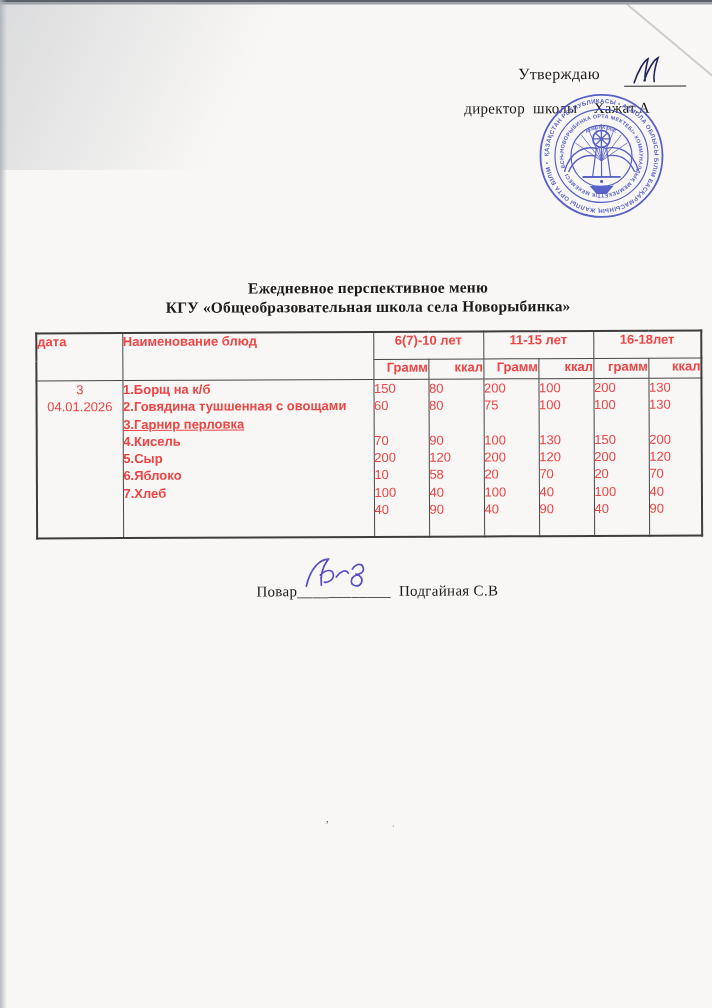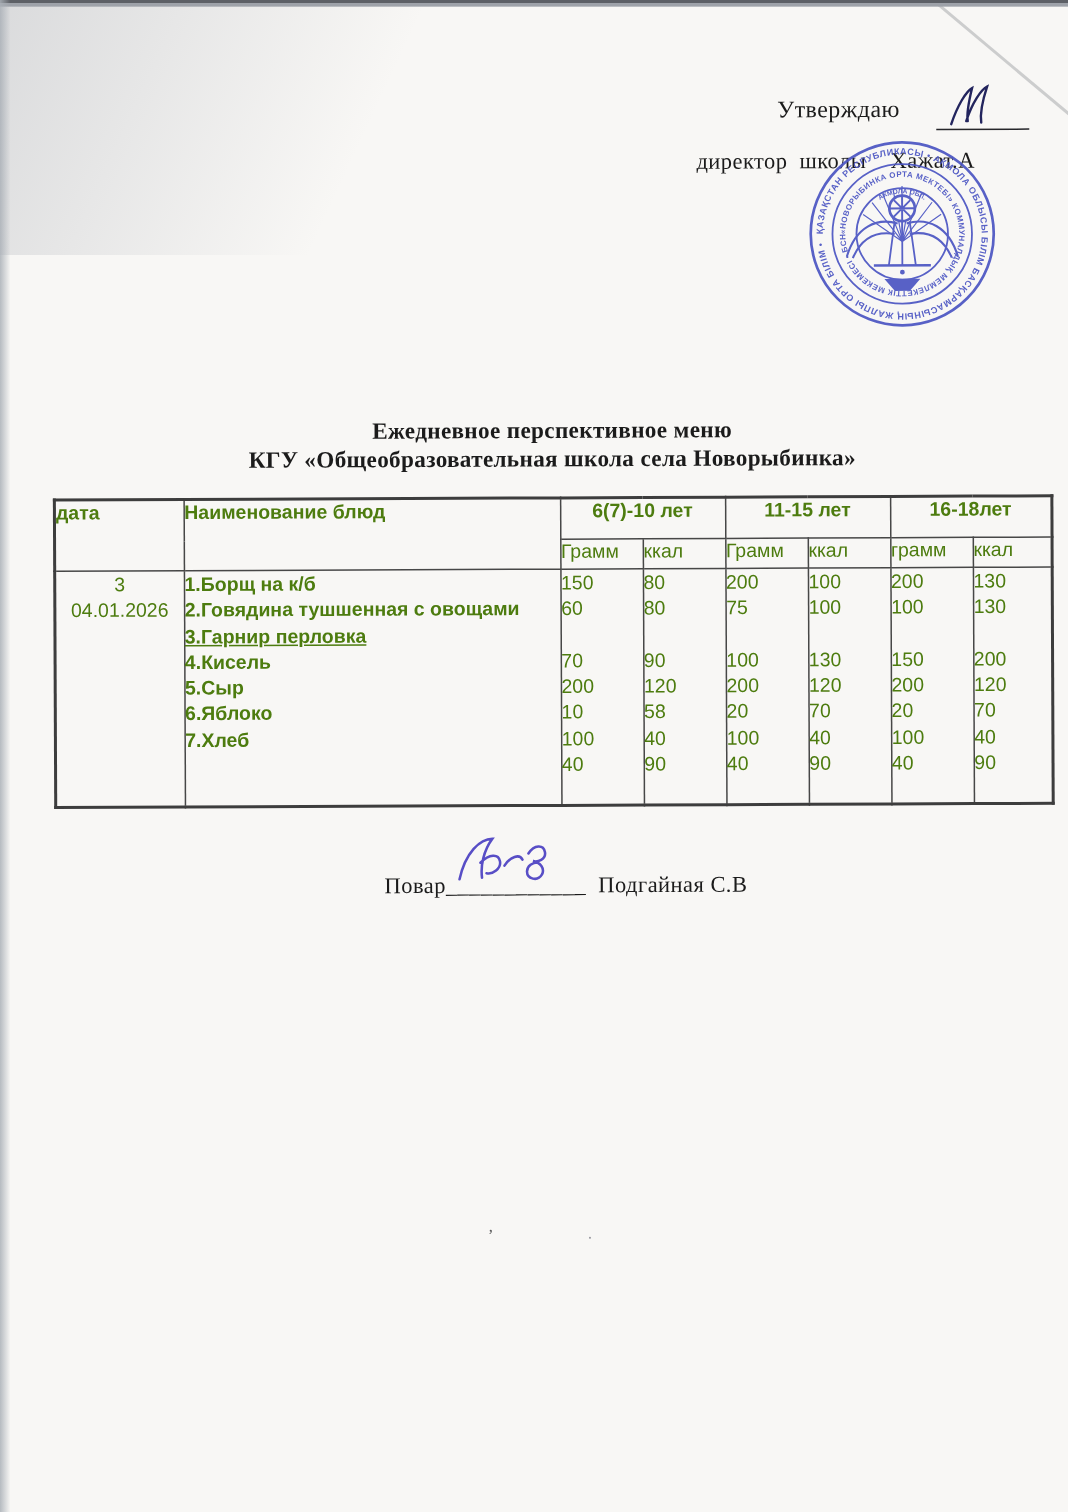--- a/index.html
+++ b/index.html
@@ -34,25 +34,25 @@
   .stamp text{font-family:"Liberation Sans",sans-serif;fill:#4b55c3;font-weight:bold;}
 
   
   .titles{position:absolute;left:0;right:0;top:278px;text-align:center;padding-left:26px;
     font-weight:bold;font-size:15.5px;line-height:19px;letter-spacing:.2px;}
 
   
   table.menu{position:absolute;left:36px;top:331px;width:665px;border-collapse:collapse;
     table-layout:fixed;font-family:"Liberation Sans",sans-serif;}
   table.menu th, table.menu td{border:1.4px solid #474747;padding:0;vertical-align:top;
-    font-size:13px;color:#4d7c0f;}
+    font-size:13px;color:#ef4444;}
   table.menu{border:2px solid #3d3d3d;}
   th.h1{height:26px;font-size:13.5px;text-align:left;padding:4px 0 0 6px;font-weight:bold;}
   th.grp{height:26px;font-size:14px;padding-top:4px;font-weight:bold;}
-  th.sub{height:19px;font-size:13.5px;text-align:left;padding:1px 0 0 6px;font-weight:normal;}
+  th.sub{height:19px;font-size:13.5px;text-align:right;padding:1px 0 0 6px;font-weight:bold;}
   td.daterow{height:156px;text-align:center;padding-top:3px;line-height:17px;}
   td.dishes{padding:3px 0 0 5px;margin-left:40px;}
   td.nums{padding:3px 0 0 8px;}
   .ln{height:17.3px;line-height:17.3px;overflow:visible;white-space:nowrap;}
   .bold{font-weight:bold;}
   .ul{text-decoration:underline;}
 
   
   .cook-row{position:absolute;left:256px;top:583px;font-size:15px;letter-spacing:.3px;}
   .cook-name{margin-left:8px;}

